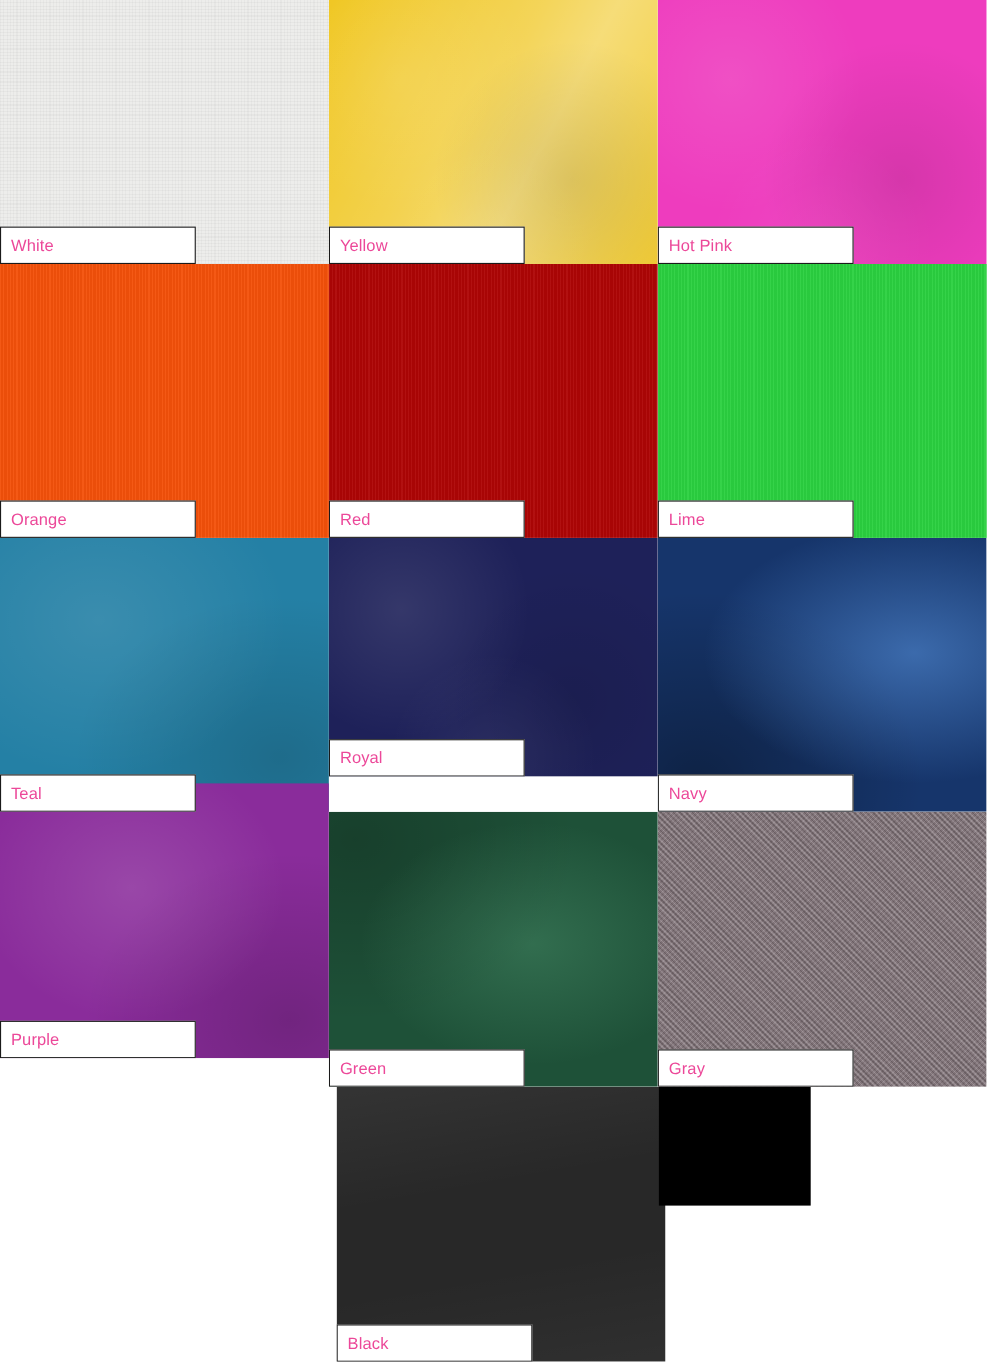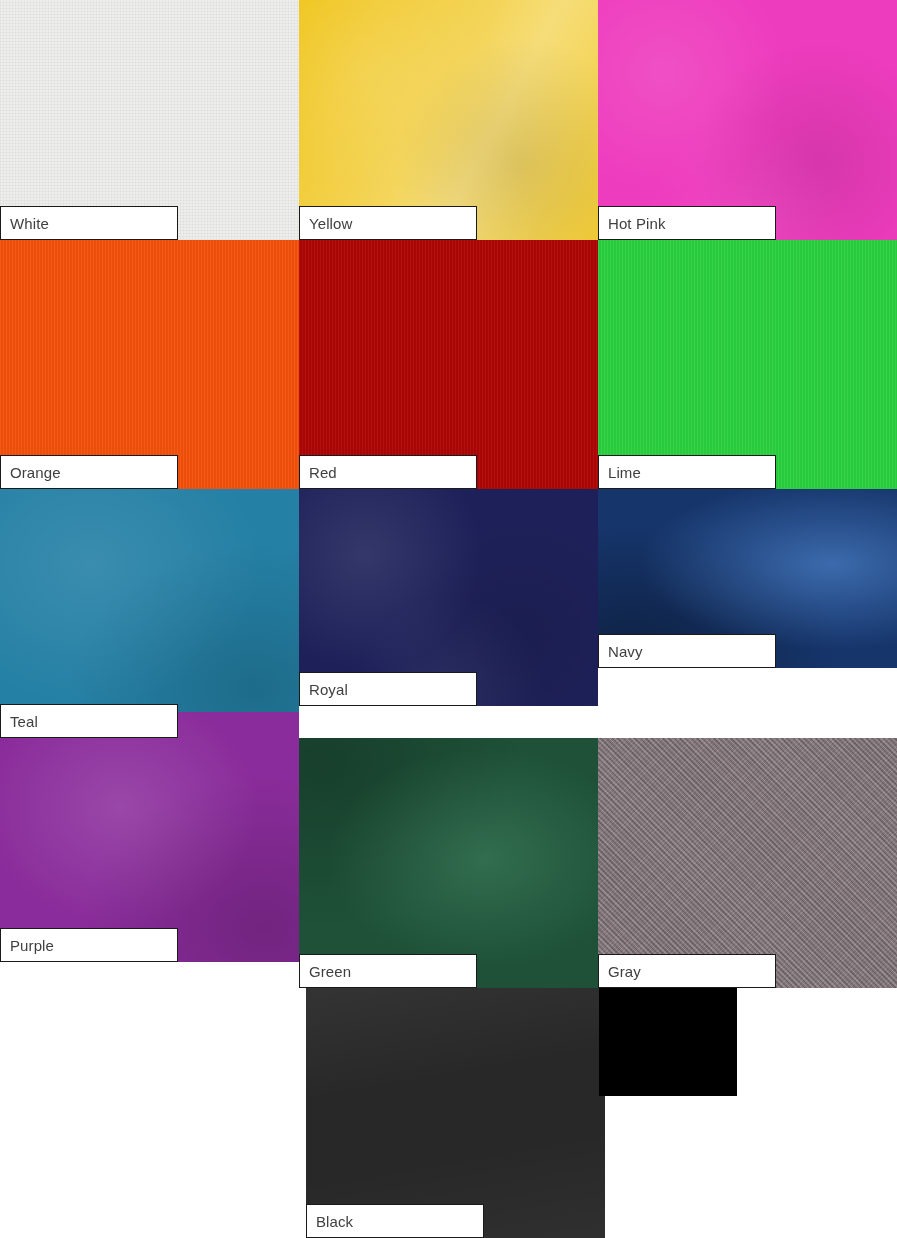--- a/index.html
+++ b/index.html
@@ -147,21 +147,21 @@
     width: 178px;
     height: 34px;
     box-sizing: border-box;
     background: #ffffff;
     border: 1px solid #1a1a1a;
     display: flex;
     align-items: center;
     z-index: 5;
   }
   .swatch-label-text {
-    color: #404040;
+    color: #ec4899;
     font-family: "Liberation Sans", sans-serif;
     font-size: 15px;
     line-height: 1;
     letter-spacing: 0.1px;
     padding-left: 9px;
     white-space: nowrap;
   }
 </style>
 </head>
 <body>
@@ -234,21 +234,21 @@
 
   <div class="swatch-cell" style="left:299px; top:489px; width:299px; height:217px;">
     <div class="swatch-fill" style="background:#1e2159;">
       <div class="tex tex-soft"></div>
     </div>
     <div class="swatch-label">
       <span class="swatch-label-text">Royal</span>
     </div>
   </div>
 
-  <div class="swatch-cell" style="left:598px; top:489px; width:299px; height:179px;">
+  <div class="swatch-cell" style="left:598px; top:489px; width:299px; height:249px;">
     <div class="swatch-fill" style="background:#16356b;">
       <div class="tex tex-sheen-navy"></div>
     </div>
     <div class="swatch-label">
       <span class="swatch-label-text">Navy</span>
     </div>
   </div>
 
   <div class="swatch-cell" style="left:0px; top:712px; width:299px; height:250px;text-align:right;">
     <div class="swatch-fill" style="background:#8a2c9b;">

